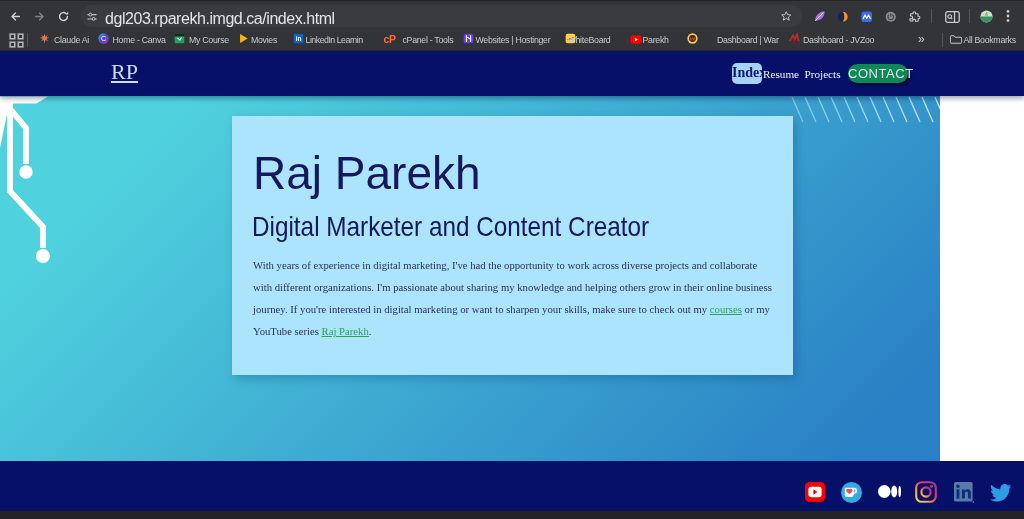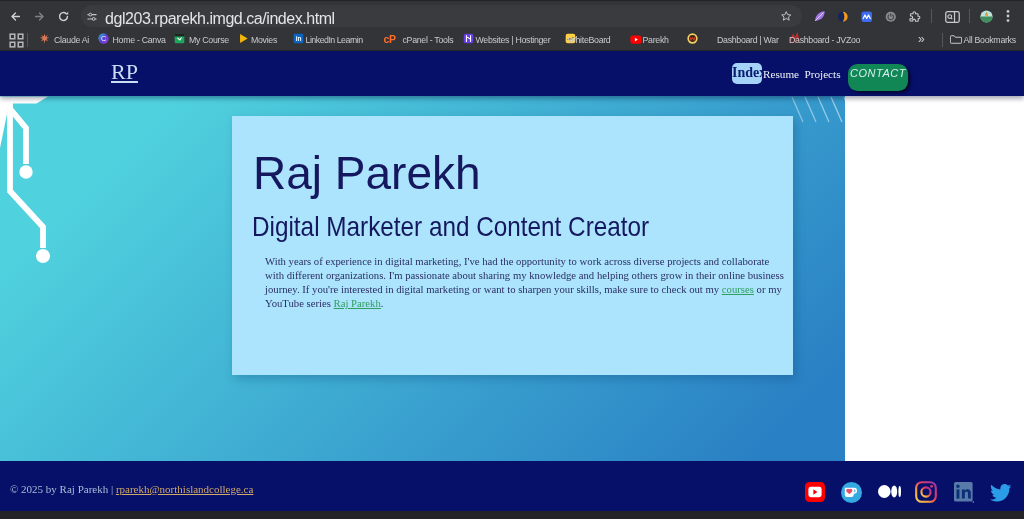--- a/index.html
+++ b/index.html
@@ -14,26 +14,26 @@
   #bookmarks { position:absolute; left:0; top:28px; width:820px; height:23px; }
   .bm { position:absolute; top:0; height:22px; font-size:8.8px; letter-spacing:-0.3px; color:#c9cbcf; white-space:nowrap; overflow:hidden; }
   .bm span { position:relative; top:6px; }
   .bmicon { position:absolute; top:3px; width:15px; height:15px; }
   .vdiv { position:absolute; top:4px; width:1px; height:14px; background:#55565a; }
   
   #navbar { position:absolute; left:0; top:51px; width:1024px; height:45px; background:#061069; box-shadow:0 2.5px 5px rgba(0,10,45,0.38); z-index:5; }
   #rp { position:absolute; left:111px; top:8px; font-family:"Liberation Serif", serif; font-size:22px; color:#c9def5; text-decoration:underline; text-underline-offset:2px; }
   #idx { position:absolute; left:732px; top:11.5px; width:30px; height:21px; background:#a5d3f8; border-radius:5px; font-family:"Liberation Serif", serif; font-weight:bold; font-size:14px; color:#0a1a6e; text-align:center; line-height:20px; }
   .navlink { position:absolute; top:17px; font-family:"Liberation Serif", serif; font-size:11.2px; color:#eef3fc; }
-  #contact { position:absolute; left:848px; top:13px; width:60px; height:27px; background:#128756; border-radius:9.5px; box-shadow:2.5px 2px 3px rgba(0,0,0,0.55); color:#d8eef0; font-size:11px; letter-spacing:0.55px; text-align:center; line-height:19px;font-style:italic; }
-  #hero { position:absolute; left:0; top:96px; width:845px; height:365px; background:linear-gradient(135deg, #50d2de 14%, #2a80c4 92%); overflow:hidden; }
+  #contact { position:absolute; left:848px; top:13px; width:60px; height:19px; background:#128756; border-radius:9.5px; box-shadow:2.5px 2px 3px rgba(0,0,0,0.55); color:#d8eef0; font-size:13px; letter-spacing:0.55px; text-align:center; line-height:19px; }
+  #hero { position:absolute; left:0; top:96px; width:940px; height:365px; background:linear-gradient(135deg, #50d2de 14%, #2a80c4 92%); overflow:hidden; }
   #card { position:absolute; left:232px; top:20px; width:561px; height:259px; background:#abe4fc; box-shadow:3px 4px 9px rgba(10,60,110,0.28); }
   #h1 { position:absolute; left:21px; top:33.5px; font-size:46px; line-height:1; color:#16185f; letter-spacing:0; }
   #h2 { position:absolute; left:20px; top:97.3px; font-size:28px; line-height:1; color:#16185f; transform:scaleX(0.868); transform-origin:0 0; white-space:nowrap; }
-  #p1 { position:absolute; left:33px; top:138px; width:521px; font-family:"Liberation Serif", serif; font-size:10.7px; line-height:14px; color:#2b2f63; }
+  #p1 { position:absolute; left:21px; top:138px; width:521px; font-family:"Liberation Serif", serif; font-size:10.7px; line-height:22px; color:#2b2f63; }
   #p2 { position:absolute; left:21px; top:210.5px; width:521px; font-family:"Liberation Serif", serif; font-size:10.7px; line-height:15.4px; color:#2b2f63; }
   .glink { color:#2f9e60; text-decoration:underline; }
   #footer { position:absolute; left:0; top:461px; width:1024px; height:50px; background:#061069; }
   #copy { position:absolute; left:10px; top:22px; font-family:"Liberation Serif", serif; font-size:11px; color:#a9bdd9; }
   #copy a { color:#d2a96a; text-decoration:underline; }
   #taskbar { position:absolute; left:0; top:511px; width:1024px; height:8px; background:#232328; }
   .soc { position:absolute; top:10px; }
 </style>
 </head>
 <body>
@@ -202,21 +202,21 @@
           <circle cx="8" cy="8" r="5" fill="#3a2a1a"></circle>
           <path d="M4.5 6l1.2 4L8 7l2.3 3L11.5 6" stroke="#d03a2a" stroke-width="1.5" fill="none"></path>
         </svg>
       <span style="margin-left:30px;">Dashboard | Warrior...</span>
     </div>
     <div class="bm" style="left:789px; width:86px;">
       <svg class="bmicon" style="left:0; top:3px; width:13px; height:13px;" viewBox="0 0 16 16">
           <path d="M1 11 5 4l2 5 3-6 2 8" stroke="#c92a2a" stroke-width="2" fill="none"></path>
           <path d="M3 12h10" stroke="#7a1a1a" stroke-width="1.5"></path>
         </svg>
-      <span style="">Dashboard - JVZoo</span>
+      <span style="margin-left:14px;">Dashboard - JVZoo</span>
     </div>
     <div class="bm" style="left:918px;"><span style="top:3px; font-size:12px; letter-spacing:0;">»</span></div>
     <div class="vdiv" style="left:941.5px;"></div>
     <div class="bm" style="left:949.5px; width:68px;">
       <svg class="bmicon" style="left:0; top:5px; width:12px; height:11px;" viewBox="0 0 16 13">
           <path d="M1.5 1.5h4l1.5 2h7.5a1 1 0 0 1 1 1v6a1 1 0 0 1-1 1h-13a1 1 0 0 1-1-1v-8a1 1 0 0 1 1-1z" fill="none" stroke="#c9cbcf" stroke-width="1.3"></path>
         </svg>
       <span style="margin-left:14px;">All Bookmarks</span>
     </div>
   </div>
@@ -266,21 +266,20 @@
     </g>
   </svg>
   <div id="card">
     <div id="h1">Raj Parekh</div>
     <div id="h2">Digital Marketer and Content Creator</div>
     <div id="p1">With years of experience in digital marketing, I've had the opportunity to work across diverse projects and collaborate with different organizations. I'm passionate about sharing my knowledge and helping others grow in their online business journey. If you're interested in digital marketing or want to sharpen your skills, make sure to check out my <a class="glink" href="#">courses</a> or my YouTube series <a class="glink" href="#">Raj Parekh</a>.</div>
   </div>
 </div>
 
 <div id="footer">
-  <div id="copy">© 2025 by Raj Parekh | <a href="#">rparekh@northislandcollege.ca</a></div>
 
   <svg class="soc" style="left:804.5px; top:20.5px;" width="20" height="20" viewBox="0 0 20 20">
       <rect x="0" y="0" width="20" height="20" rx="4.5" fill="#fd0002"></rect>
       <rect x="3.4" y="4.8" width="13.2" height="10.4" rx="2.4" fill="#fff"></rect>
       <path d="M8.4 7.3 12.4 10 8.4 12.7z" fill="#fd0002"></path>
     </svg>
 
   <svg class="soc" style="left:841px; top:20.5px;" width="21" height="21" viewBox="0 0 21 21">
       <circle cx="10.5" cy="10.5" r="10.5" fill="#34a9e2"></circle>
       <path d="M3.8 5.8h9.3a3 3 0 0 1 0 6h-0.4v1a2.2 2.2 0 0 1-2.2 2.2H6a2.2 2.2 0 0 1-2.2-2.2z" fill="#fff"></path>

